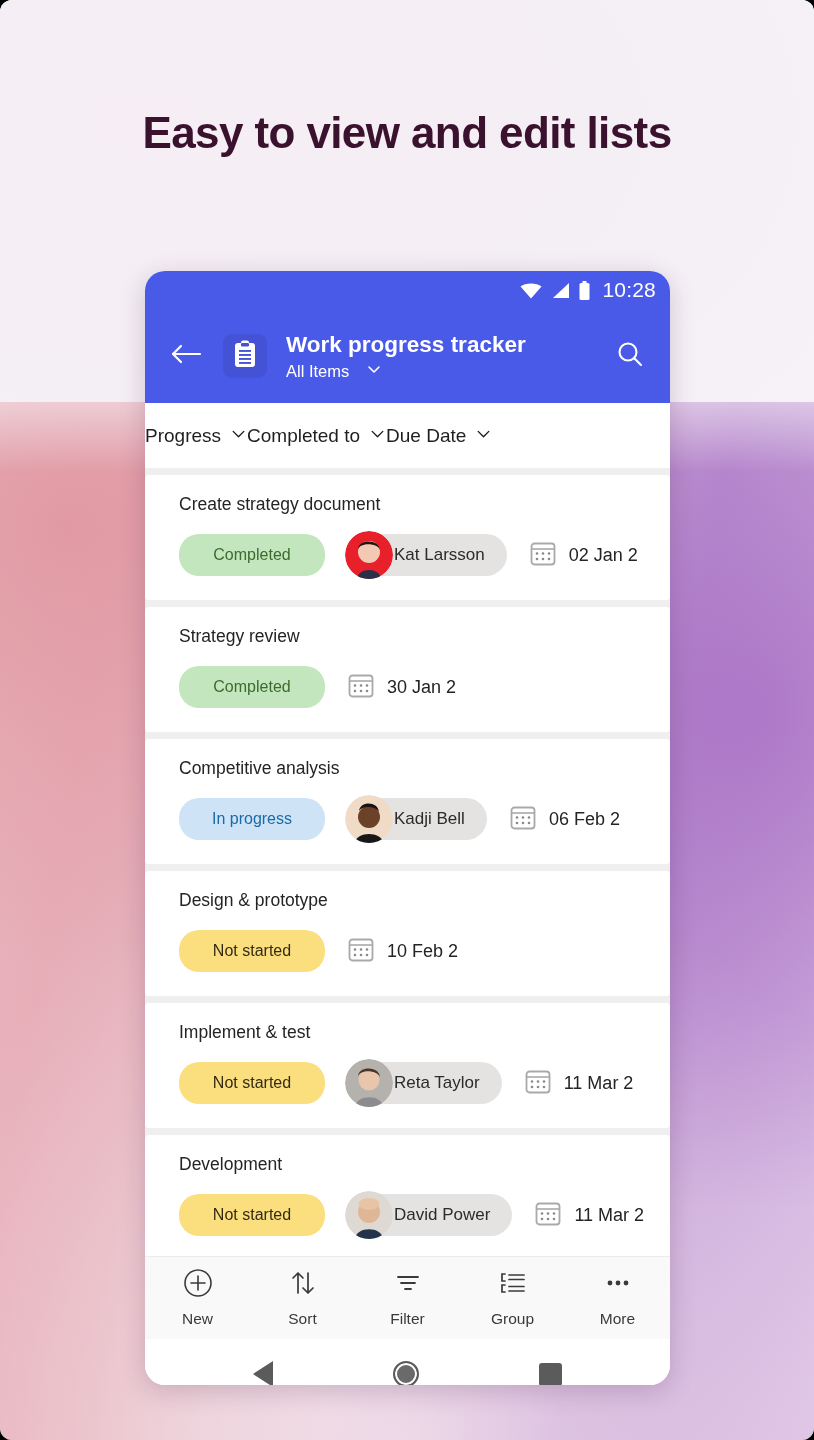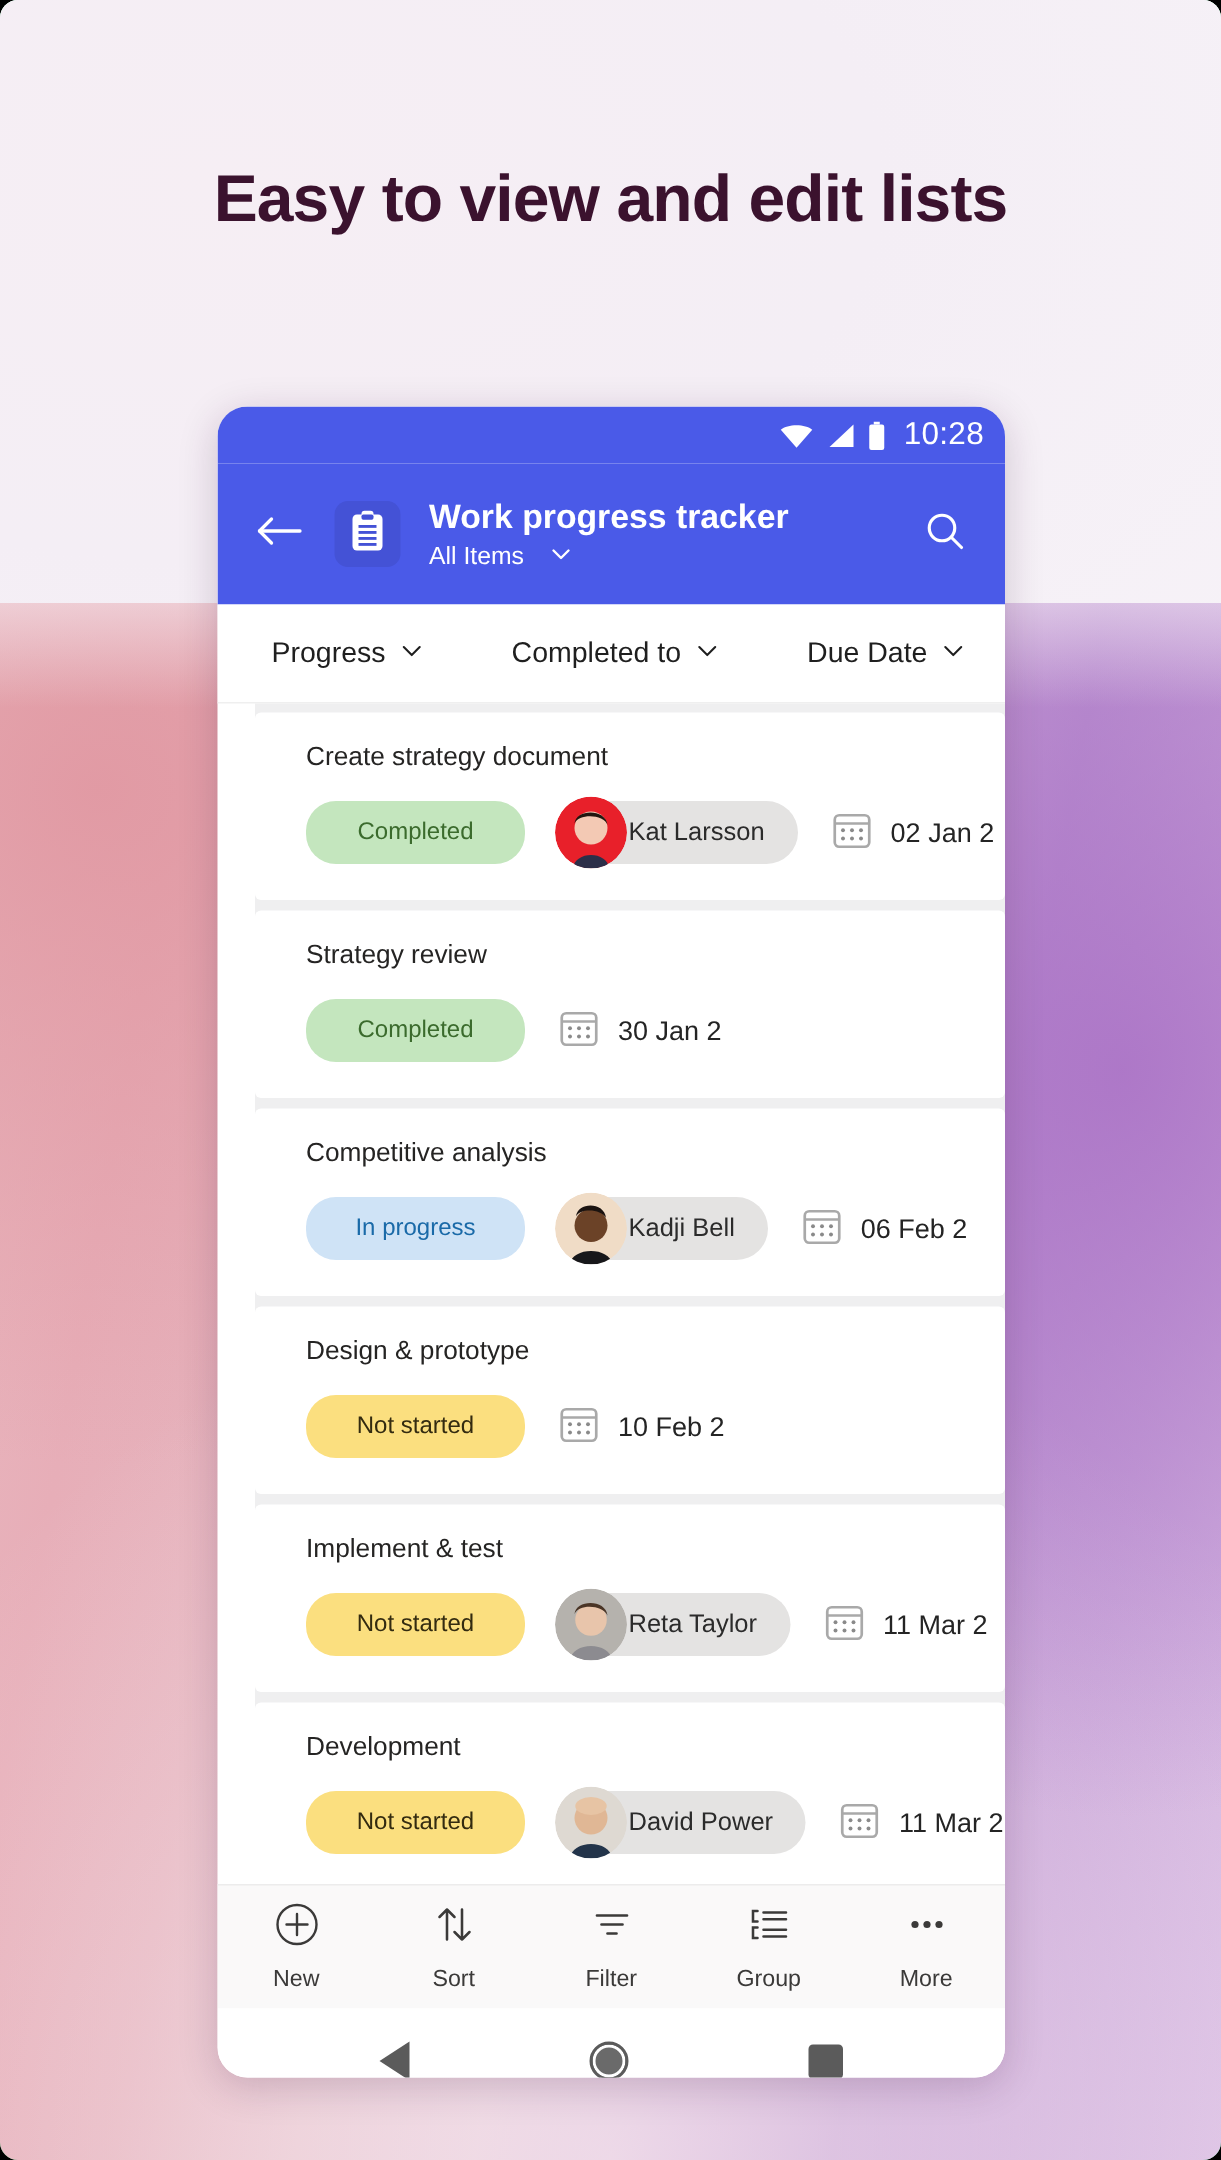--- a/index.html
+++ b/index.html
@@ -132,21 +132,21 @@
   }
   .apptitle {
     color: #fff;
     font-size: 22.5px;
     font-weight: 700;
     line-height: 28px;
     white-space: nowrap;
   }
   .viewrow {
     display: flex;
-    align-items: flex-start;
+    align-items: flex-end;
     gap: 17px;
     margin-top: 2px;
   }
   .viewname {
     color: #fff;
     font-size: 16.5px;
     font-weight: 400;
     line-height: 20px;
   }
   .search-btn {
@@ -155,43 +155,40 @@
     display: flex; align-items: center; justify-content: center;
     margin-left: 8px;
   }
 
   
   .colheader {
     height: 66px;
     background: #ffffff;
     display: flex;
     align-items: center;
-    padding-left: 36px;
-    gap: 58px;
     border-bottom: 1px solid #efefef;
   }
   .colheader .col {
     display: flex;
     align-items: center;
     gap: 9px;
     white-space: nowrap;
   }
   .colheader .col span.lbl {
     font-size: 19px;
     color: #1f1f1f;
     font-weight: 400;
   }
 
   
   .listbody {
     background: #efeff0;
     height: 787px;
     padding-top: 6px;
     overflow: hidden;
-    margin-left: 25px;
   }
   .row {
     background: #fff;
     border-radius: 4px;
     margin: 0 0 7px 0;
     padding: 19px 0 18px 34px;
     height: 125px;
   }
   .row .task {
     font-size: 17.5px;

